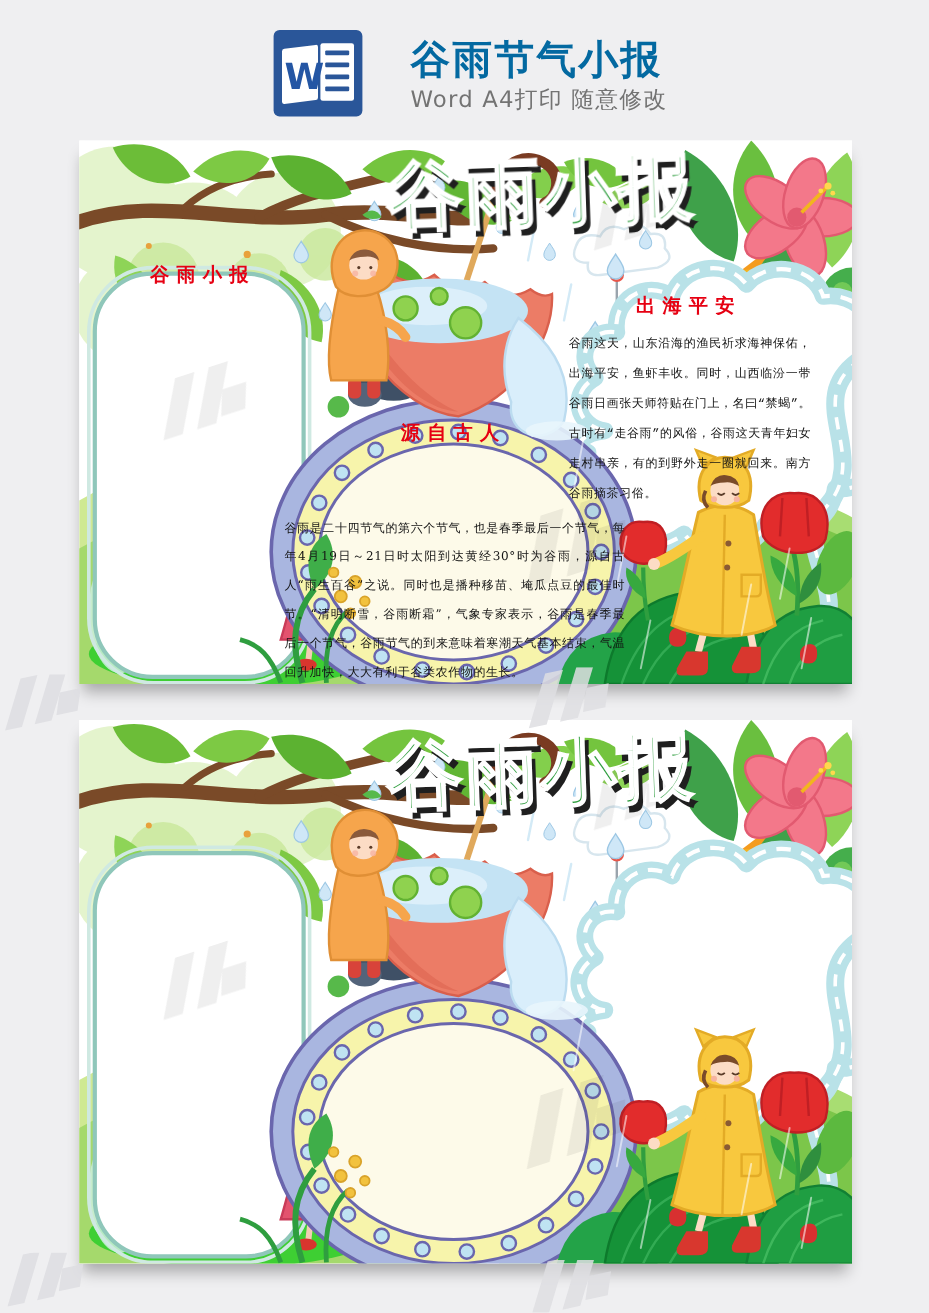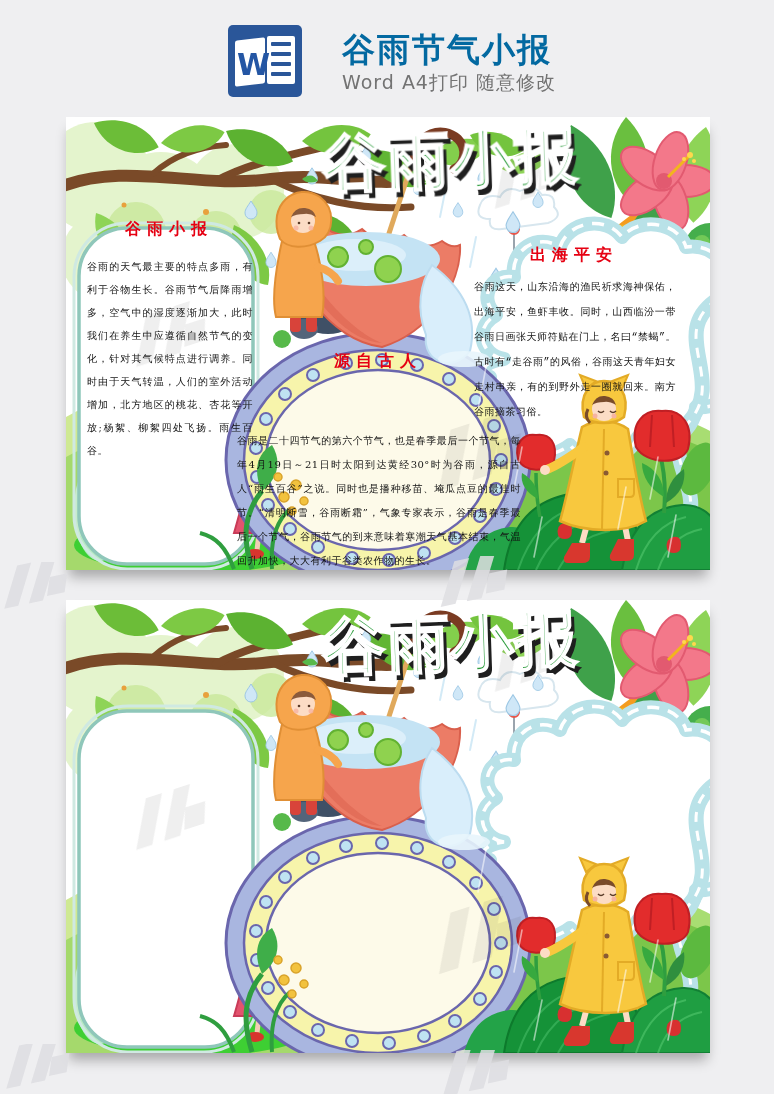--- a/index.html
+++ b/index.html
@@ -350,21 +350,20 @@
   </div>
   <div class="hdr-title">谷雨节气小报</div>
   <div class="hdr-sub">Word A4打印 随意修改</div>
 
   <div class="poster" style="top:117px">
     <svg class="art" viewBox="0 0 644 453">
         <use href="#poster-art"></use>
       </svg>
     <div class="poster-title">谷雨小报</div>
     <div class="sec-title t-left">谷雨小报</div>
-    <div class="sec-body b-left">谷雨的天气最主要的特点多雨，有利于谷物生长。谷雨节气后降雨增多，空气中的湿度逐渐加大，此时我们在养生中应遵循自然节气的变化，针对其气候特点进行调养。同时由于天气转温，人们的室外活动增加，北方地区的桃花、杏花等开放;杨絮、柳絮四处飞扬。雨生百谷。</div>
     <div class="sec-title t-center">源自古人</div>
     <div class="sec-body b-center">谷雨是二十四节气的第六个节气，也是春季最后一个节气，每年4月19日～21日时太阳到达黄经30°时为谷雨，源自古人“雨生百谷”之说。同时也是播种移苗、埯瓜点豆的最佳时节。“清明断雪，谷雨断霜”，气象专家表示，谷雨是春季最后一个节气，谷雨节气的到来意味着寒潮天气基本结束，气温回升加快，大大有利于谷类农作物的生长。</div>
     <div class="sec-title t-right">出海平安</div>
     <div class="sec-body b-right">谷雨这天，山东沿海的渔民祈求海神保佑，出海平安，鱼虾丰收。同时，山西临汾一带谷雨日画张天师符贴在门上，名曰“禁蝎”。古时有“走谷雨”的风俗，谷雨这天青年妇女走村串亲，有的到野外走一圈就回来。南方谷雨摘茶习俗。</div>
   </div>
 
   <div class="poster" style="top:600px">
     <svg class="art" viewBox="0 0 644 453">
         <use href="#poster-art"></use>
       </svg>

